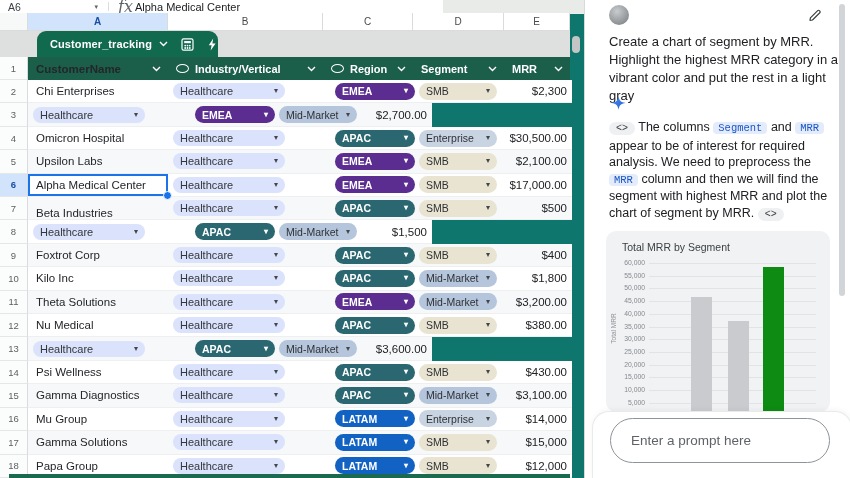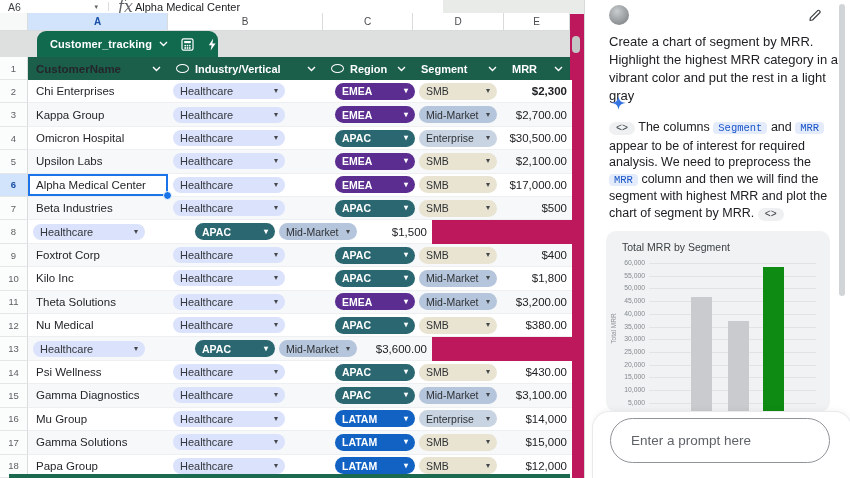--- a/index.html
+++ b/index.html
@@ -1,20 +1,20 @@
 <!DOCTYPE html>
 <html><head>
 <meta charset="utf-8">
 <style>
   html,body{margin:0;padding:0;background:#fff;}
   #app{position:relative;width:850px;height:478px;overflow:hidden;background:#fff;
        font-family:"Liberation Sans",sans-serif;-webkit-font-smoothing:antialiased;}
 
   
-  #sheet{position:absolute;left:0;top:0;width:584px;height:478px;background:#be185d;}
+  #sheet{position:absolute;left:0;top:0;width:584px;height:478px;background:#0f766e;}
 
   #formula-bar{position:absolute;left:0;top:0;width:584px;height:13px;background:#fff;
                display:flex;align-items:center;border-bottom:1px solid #eceeee;}
   #fb-gray{position:absolute;left:443px;top:0;width:141px;height:13px;background:#e9ebe9;}
   #name-box{width:104px;height:13px;display:flex;align-items:center;justify-content:space-between;
             padding:0 6px 0 8px;box-sizing:border-box;font-size:10.5px;color:#3c4043;}
   #name-box .tri{font-size:7px;color:#5f6368;}
   .fb-div{width:1px;height:9px;background:#dadce0;margin:0 9px 0 4px;}
   #fx-label{font-family:"DejaVu Serif",serif;font-style:italic;font-size:16px;color:#5f6368;margin-right:2px;}
   #fb-value{font-size:11px;color:#202124;}
@@ -217,27 +217,24 @@
               <span>EMEA</span>
               <span class="arrow light">▾</span>
             </div>
           </div>
           <div class="cell" style="flex: 0 0 91px;">
             <div class="dd segPill" style="background: rgb(233, 227, 210);">
               <span>SMB</span>
               <span class="arrow dark">▾</span>
             </div>
           </div>
-          <div class="cell cE" style="flex: 0 0 66px; font-weight: bold;">$2,300</div>
+          <div class="cell cE" style="flex: 0 0 66px;">$2,300</div>
         </div>
         <div class="trow data odd">
           <div class="gut">3</div>
-          <div class="cell cA" style="flex: 0 0 140px;">
-            <span class="selcell-txt">Kappa Group</span>
-          </div>
           <div class="cell" style="flex: 0 0 155px;">
             <div class="dd indPill">
               <span>Healthcare</span>
               <span class="arrow dark">▾</span>
             </div>
           </div>
           <div class="cell" style="flex: 0 0 90px;">
             <div class="dd regPill" style="background: rgb(91, 45, 144);">
               <span>EMEA</span>
               <span class="arrow light">▾</span>
@@ -322,21 +319,21 @@
           <div class="cell" style="flex: 0 0 91px;">
             <div class="dd segPill" style="background: rgb(233, 227, 210);">
               <span>SMB</span>
               <span class="arrow dark">▾</span>
             </div>
           </div>
           <div class="cell cE" style="flex: 0 0 66px;">$17,000.00</div>
         </div>
         <div class="trow data odd">
           <div class="gut">7</div>
-          <div class="cell cA" style="flex: 0 0 140px;">
+          <div class="cell cA" style="flex: 0 0 140px; align-items: flex-end;">
             <span class="selcell-txt">Beta Industries</span>
           </div>
           <div class="cell" style="flex: 0 0 155px;">
             <div class="dd indPill">
               <span>Healthcare</span>
               <span class="arrow dark">▾</span>
             </div>
           </div>
           <div class="cell" style="flex: 0 0 90px;">
             <div class="dd regPill" style="background: rgb(43, 103, 112);">

